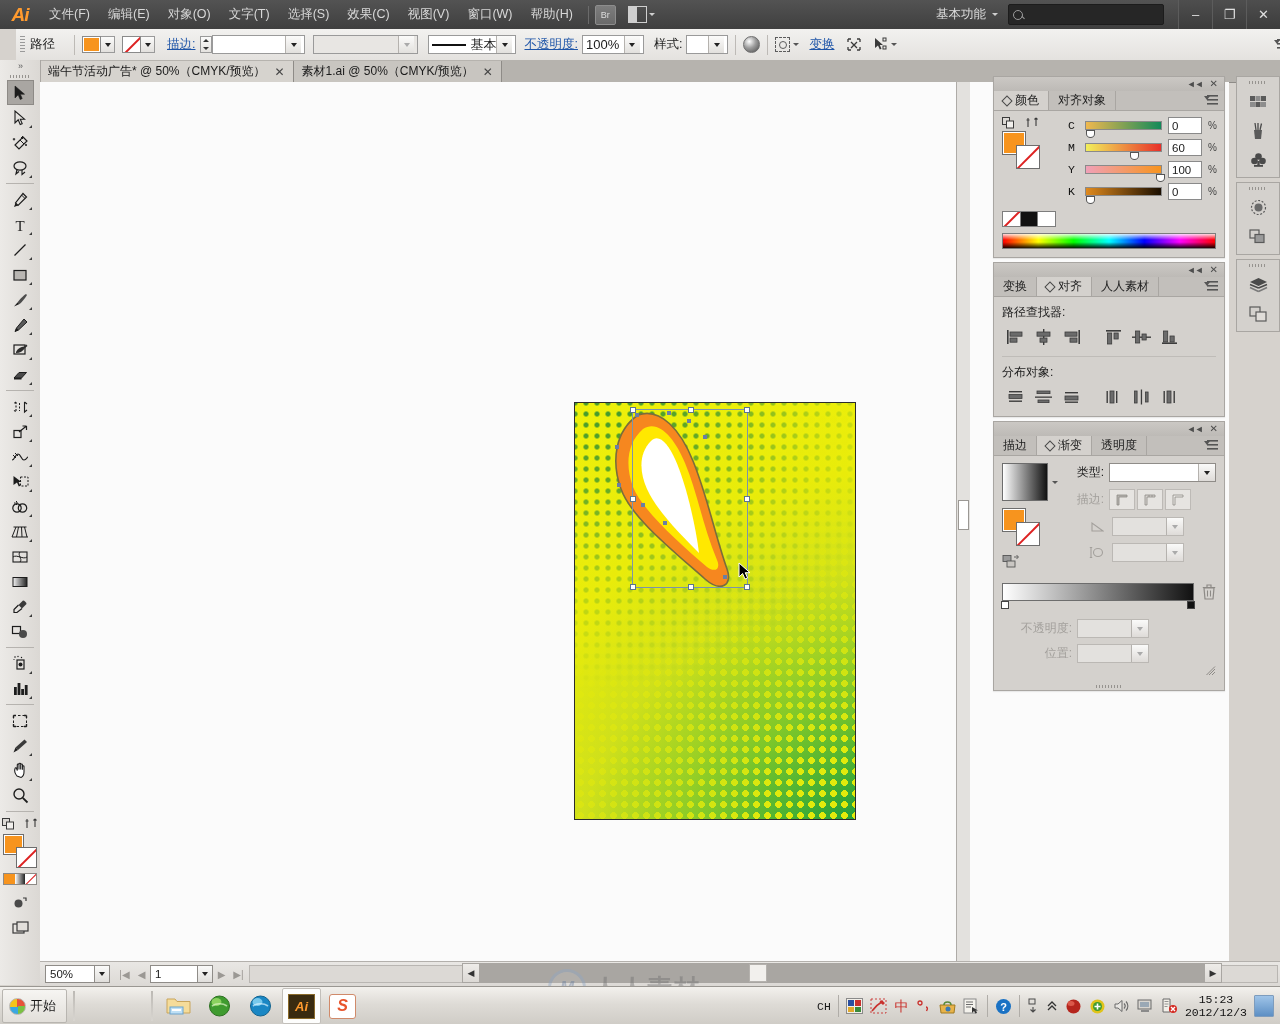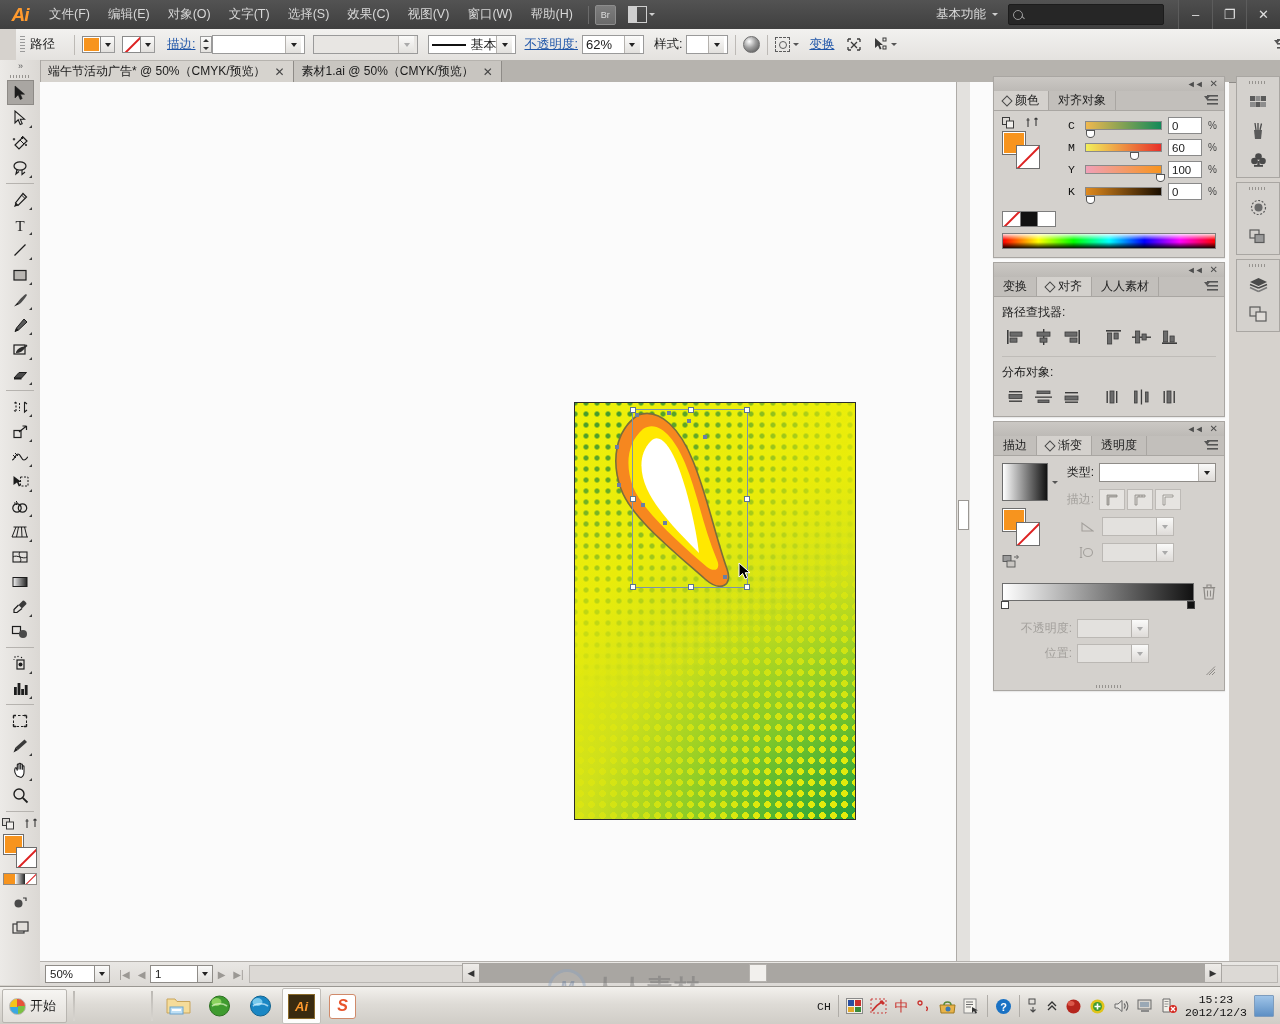--- a/index.html
+++ b/index.html
@@ -499,21 +499,21 @@
       <span class="strokeline"></span>
       <span>基本</span>
       <span class="ddbtn">
           <i class="tri"></i>
         </span>
     </div>
     <div style="width:8px"></div>
     <div class="link">不透明度:</div>
     <div style="width:4px"></div>
     <div class="fieldbox" style="width:62px">
-      <span>62%</span>
+      <span>100%</span>
       <span class="ddbtn">
           <i class="tri"></i>
         </span>
     </div>
     <div style="width:10px"></div>
     <div class="cb-label" style="margin-right:4px">样式:</div>
     <div class="fieldbox" style="width:42px">
       <span class="ddbtn">
           <i class="tri"></i>
         </span>
@@ -1117,21 +1117,21 @@
           <span>渐变</span>
         </div>
         <div class="ptab">
           <span>透明度</span>
         </div>
         <div class="ptab-menu">
           <span class="panel-menu-ico" style="margin-right:0"></span>
         </div>
       </div>
       <div class="panel-body" style="padding:7px 8px 6px">
-        <div style="display:flex;gap:2px">
+        <div style="display:flex;gap:12px">
           <div class="gp-left">
             <div style="display:flex;align-items:center;gap:4px">
               <div class="grad-preview"></div>
               <span class="tri sm"></span>
             </div>
             <div class="cp-fillstroke" style="margin-top:7px">
               <div class="cp-f"></div>
               <div class="cp-s"></div>
             </div>
             <div style="margin-top:8px">

